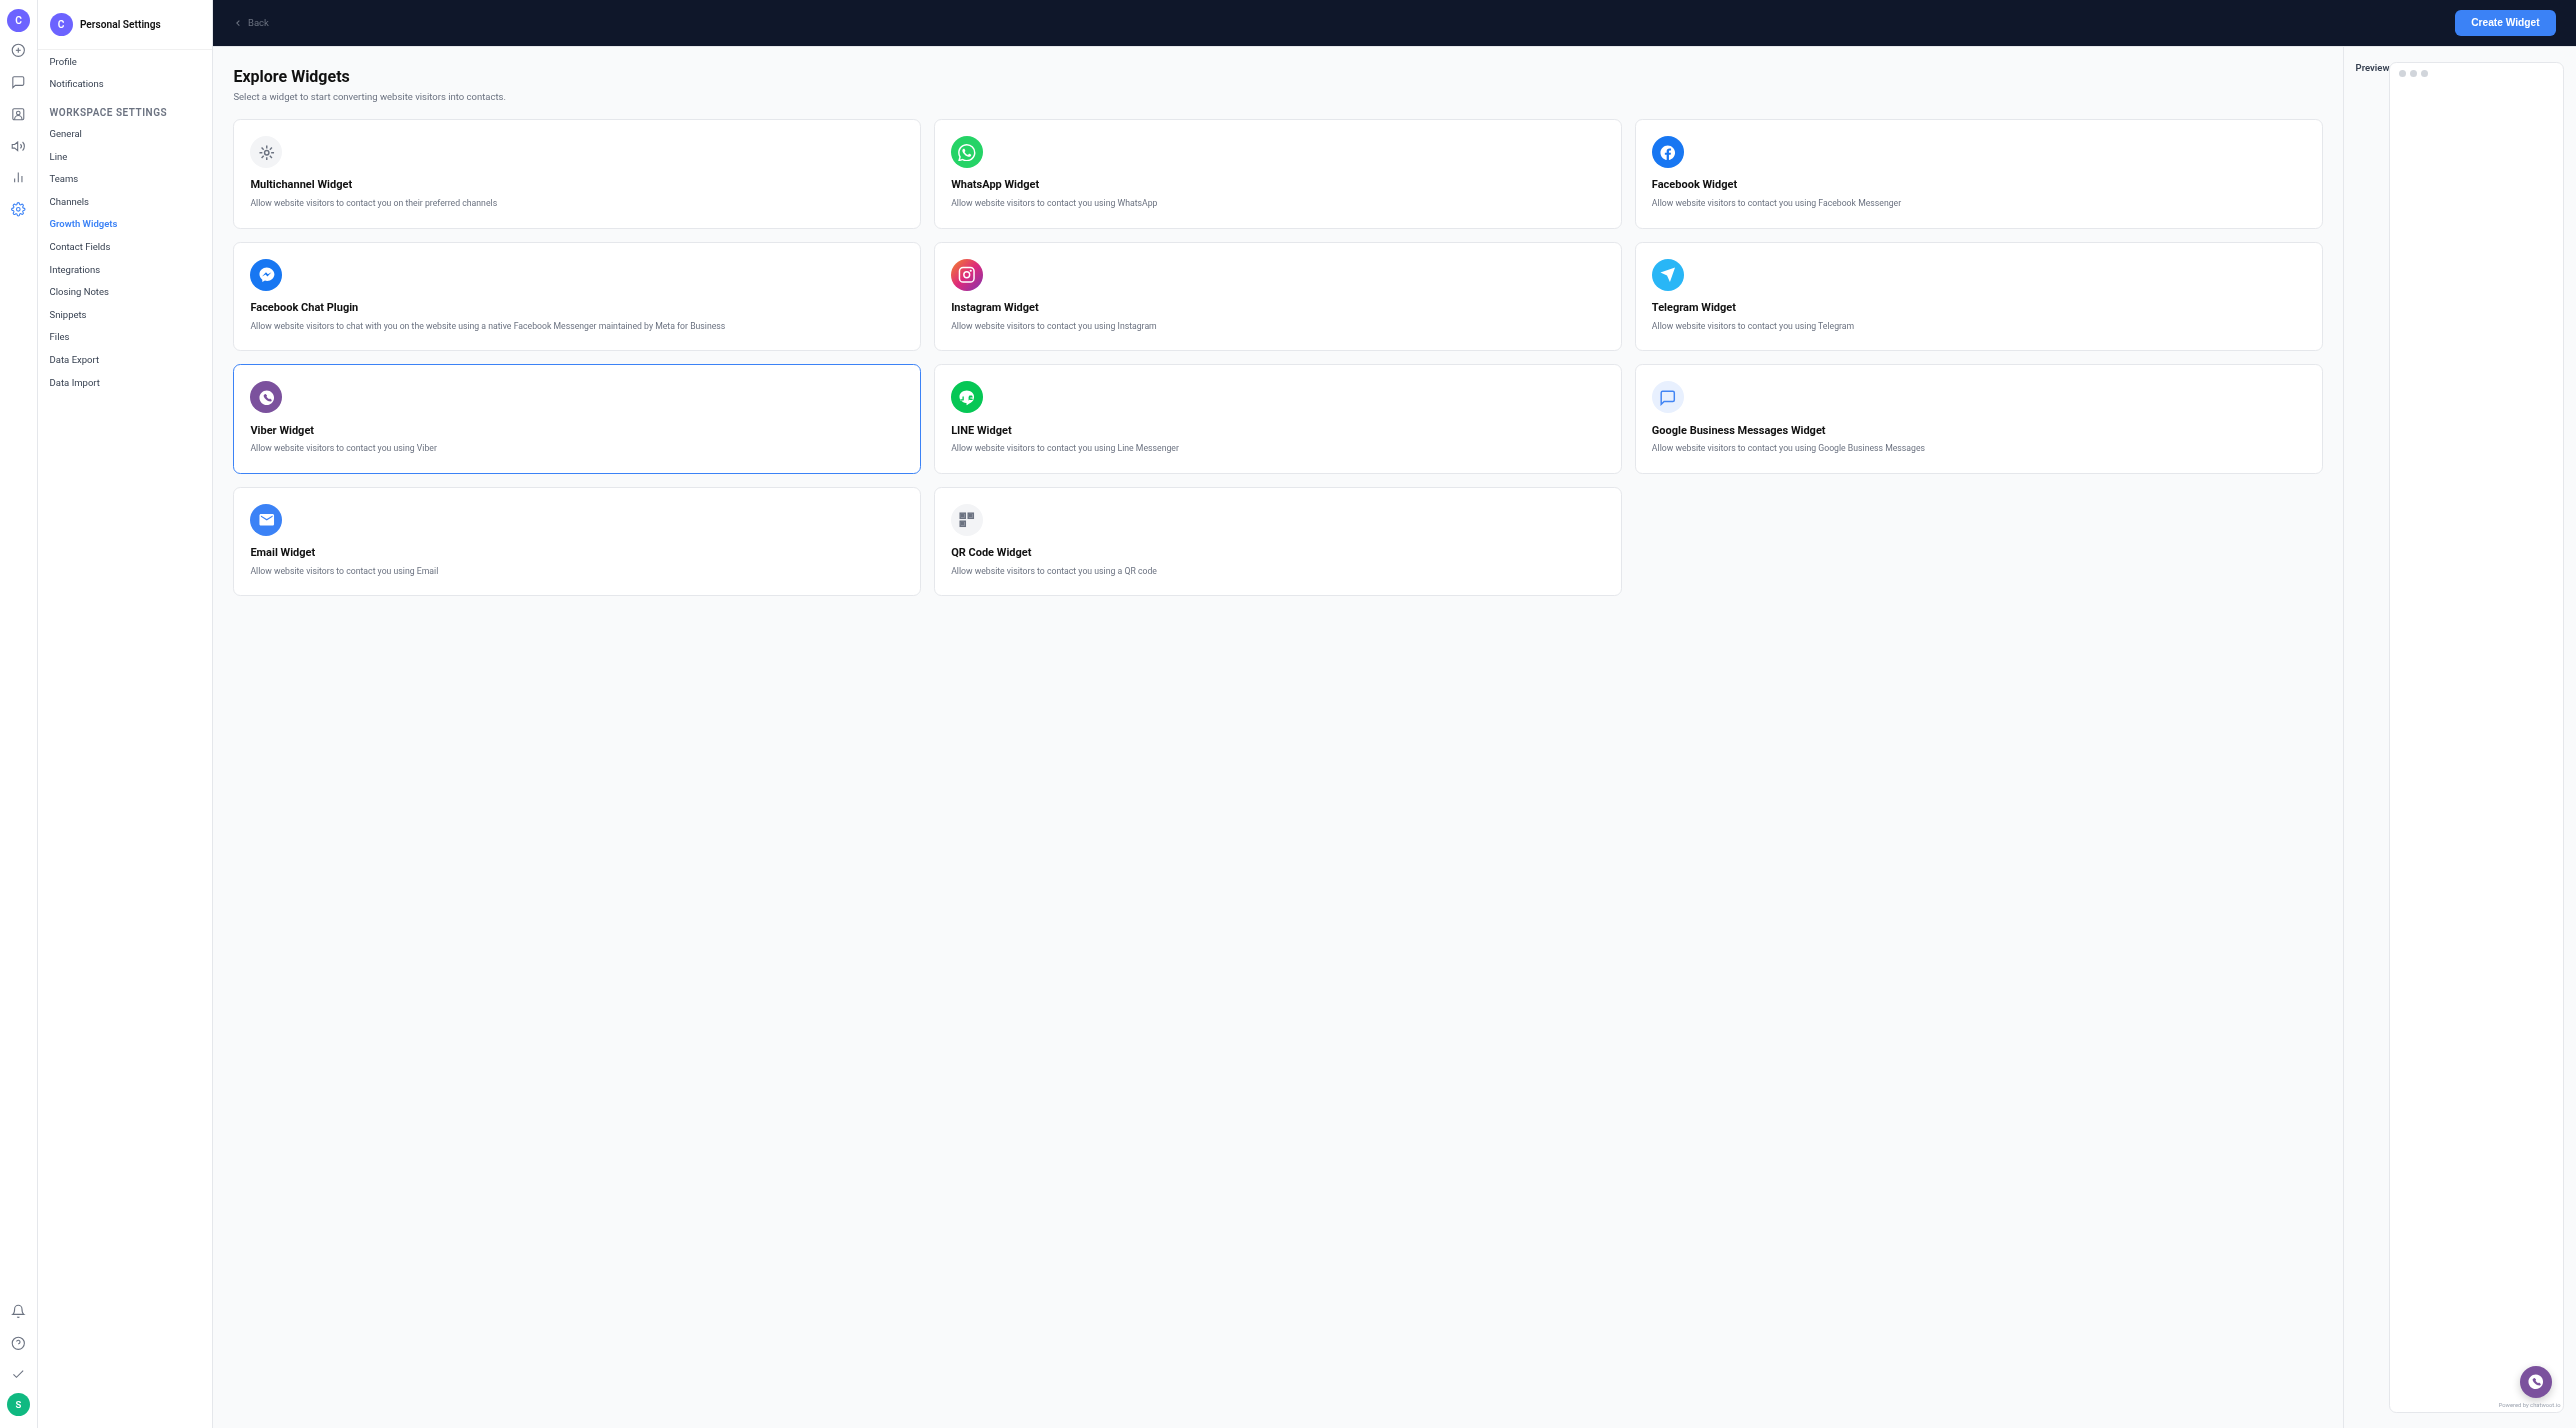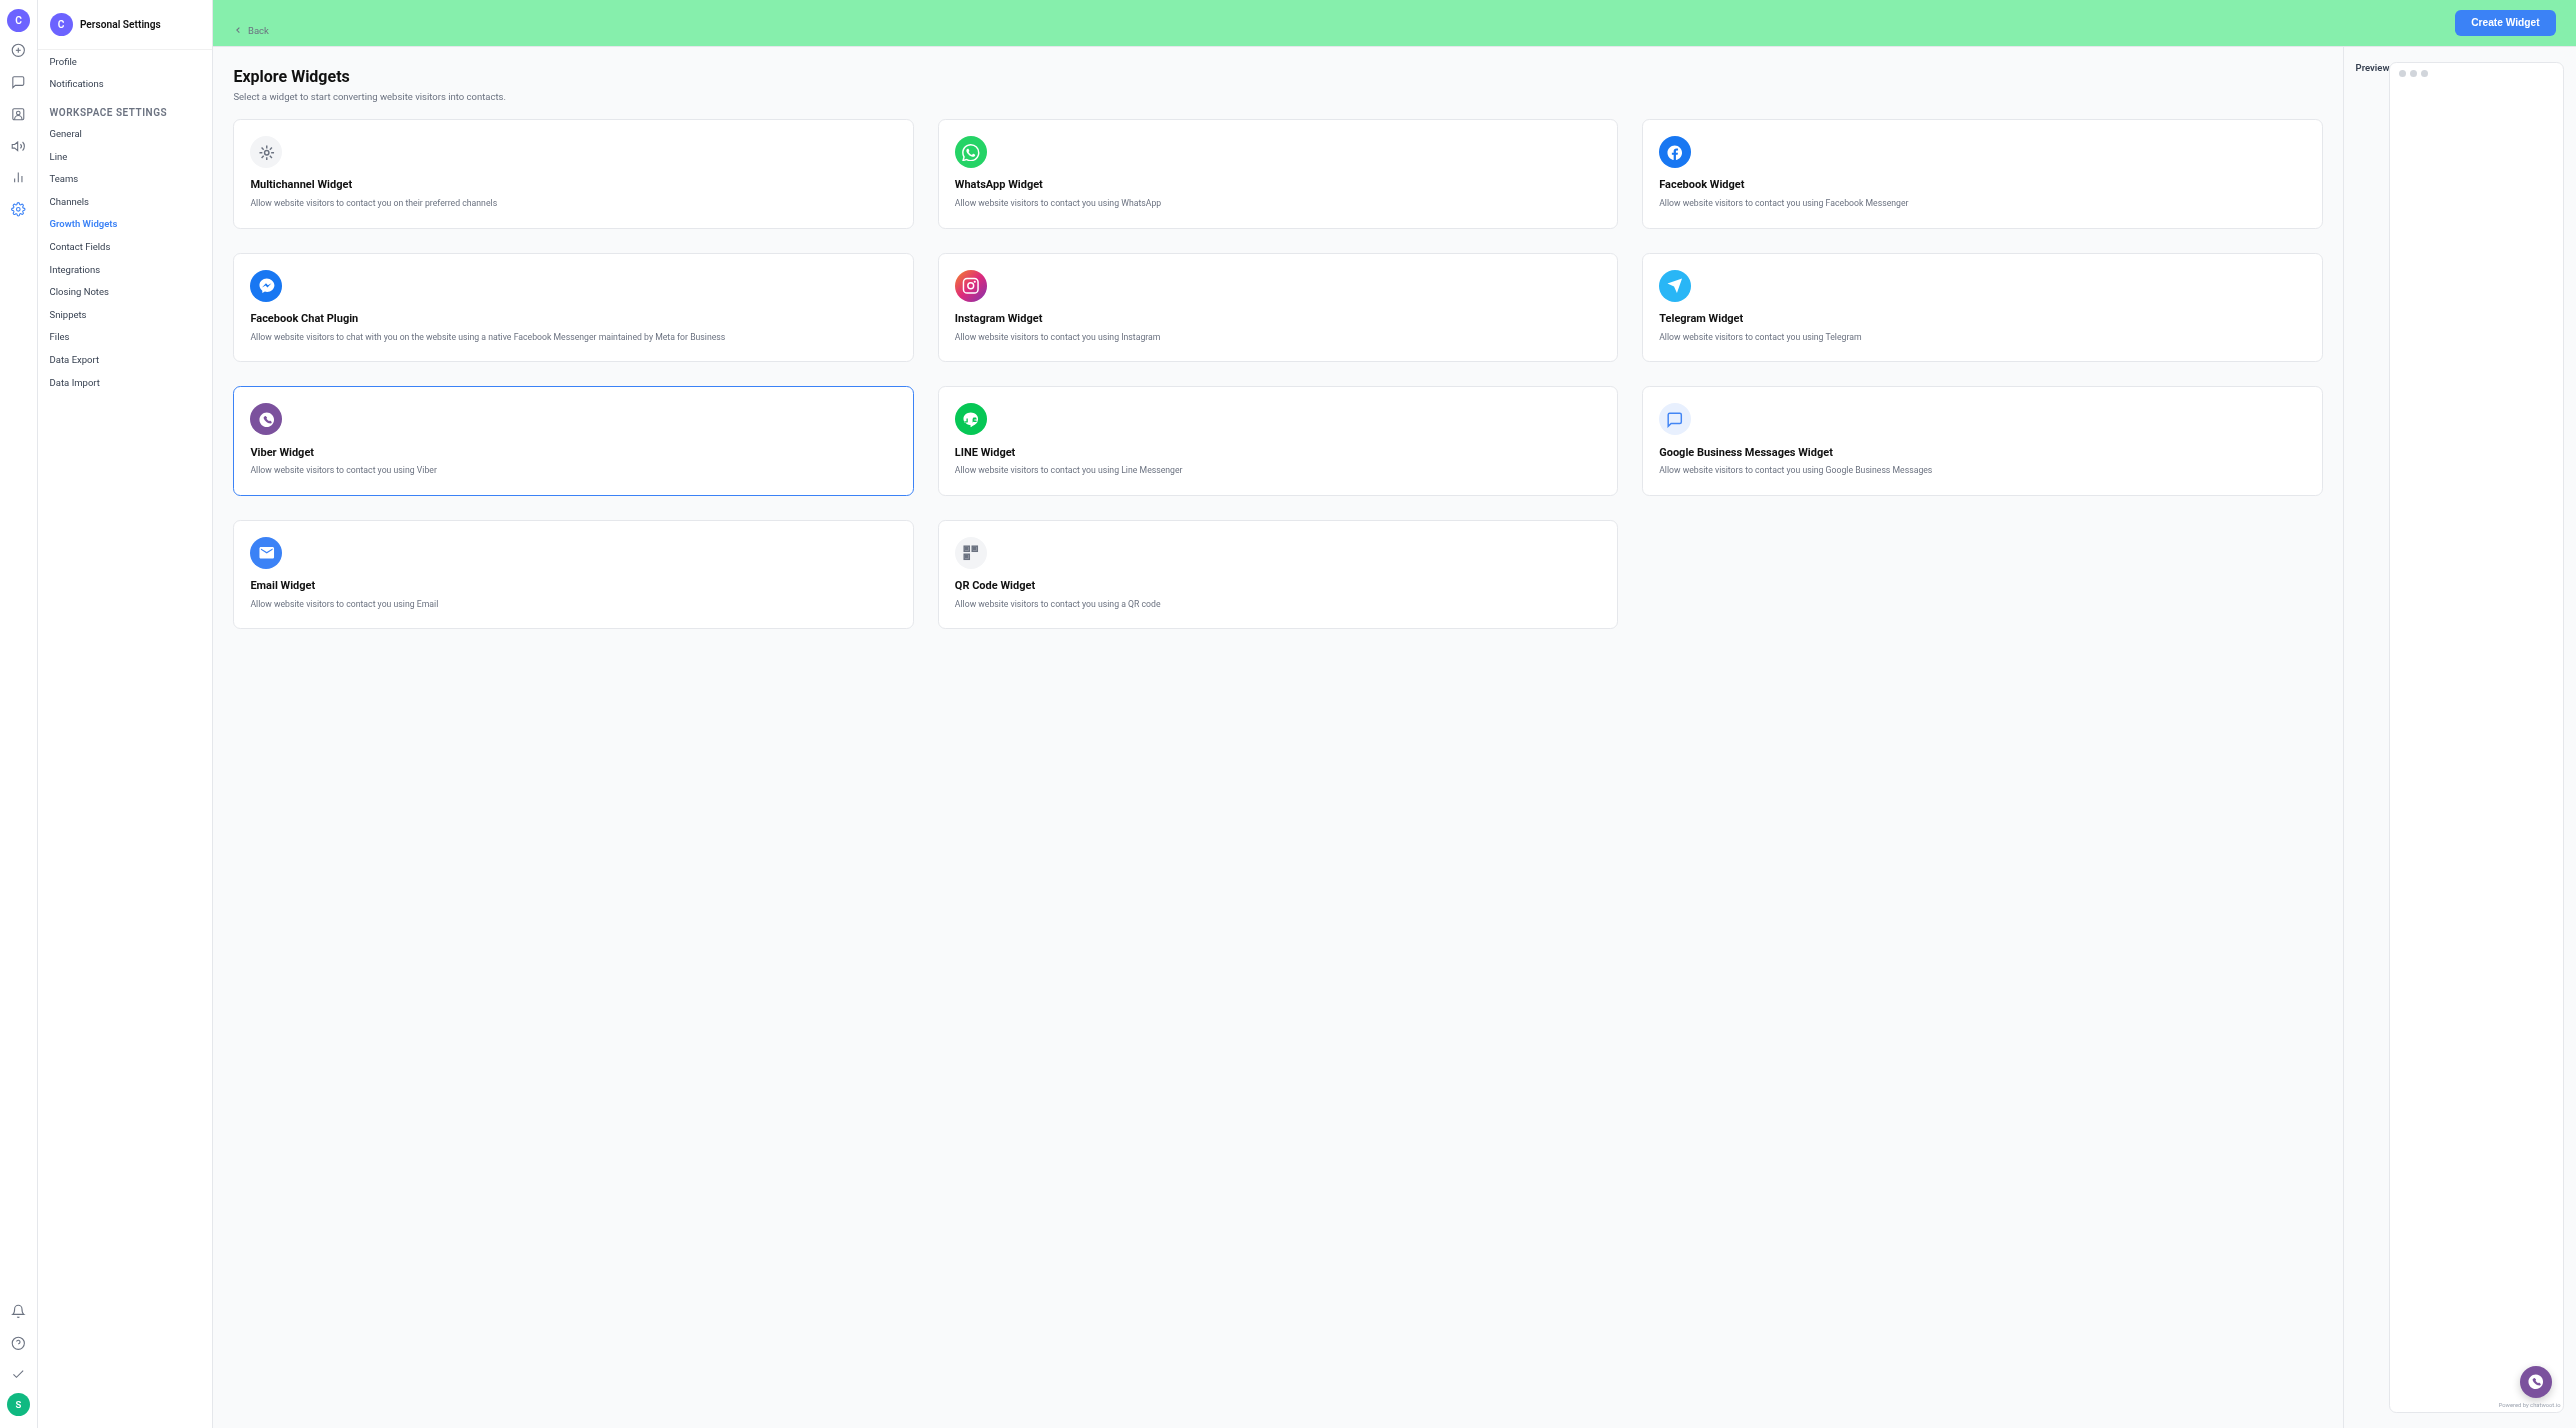--- a/index.html
+++ b/index.html
@@ -81,24 +81,24 @@
 
     
     .main {
       flex: 1;
       display: flex;
       flex-direction: column;
       overflow: hidden;
     }
     .topbar {
       display: flex;
-      align-items: flex-end;
+      align-items: center;
       justify-content: space-between;
       padding: 10.2px 20.4px;
-      background: #86efac;
+      background: #0f172a;
       border-bottom: 0.7px solid #e5e7eb;
     }
     .back-btn {
       display: flex; align-items: center; gap: 4.4px;
       color: #6b7280; font-size: 9.5px; cursor: pointer;
     }
     .create-widget-btn {
       background: #3b82f6;
       color: #fff;
       border: none;
@@ -120,21 +120,21 @@
       padding: 20.4px;
       overflow-y: auto;
     }
 
     .page-title { font-size: 16px; font-weight: 700; color: #111; margin-bottom: 4.4px; }
     .page-subtitle { font-size: 9.5px; color: #6b7280; margin-bottom: 17.5px; }
 
     .widgets-grid {
       display: grid;
       grid-template-columns: repeat(3, 1fr);
-      gap: 24px;
+      gap: 13px;
     }
 
     .widget-card {
       background: #fff;
       border: 1.1px solid #e5e7eb;
       border-radius: 7.3px;
       padding: 16px 16px 17.5px;
       cursor: pointer;
       transition: border-color 0.15s;
     }

